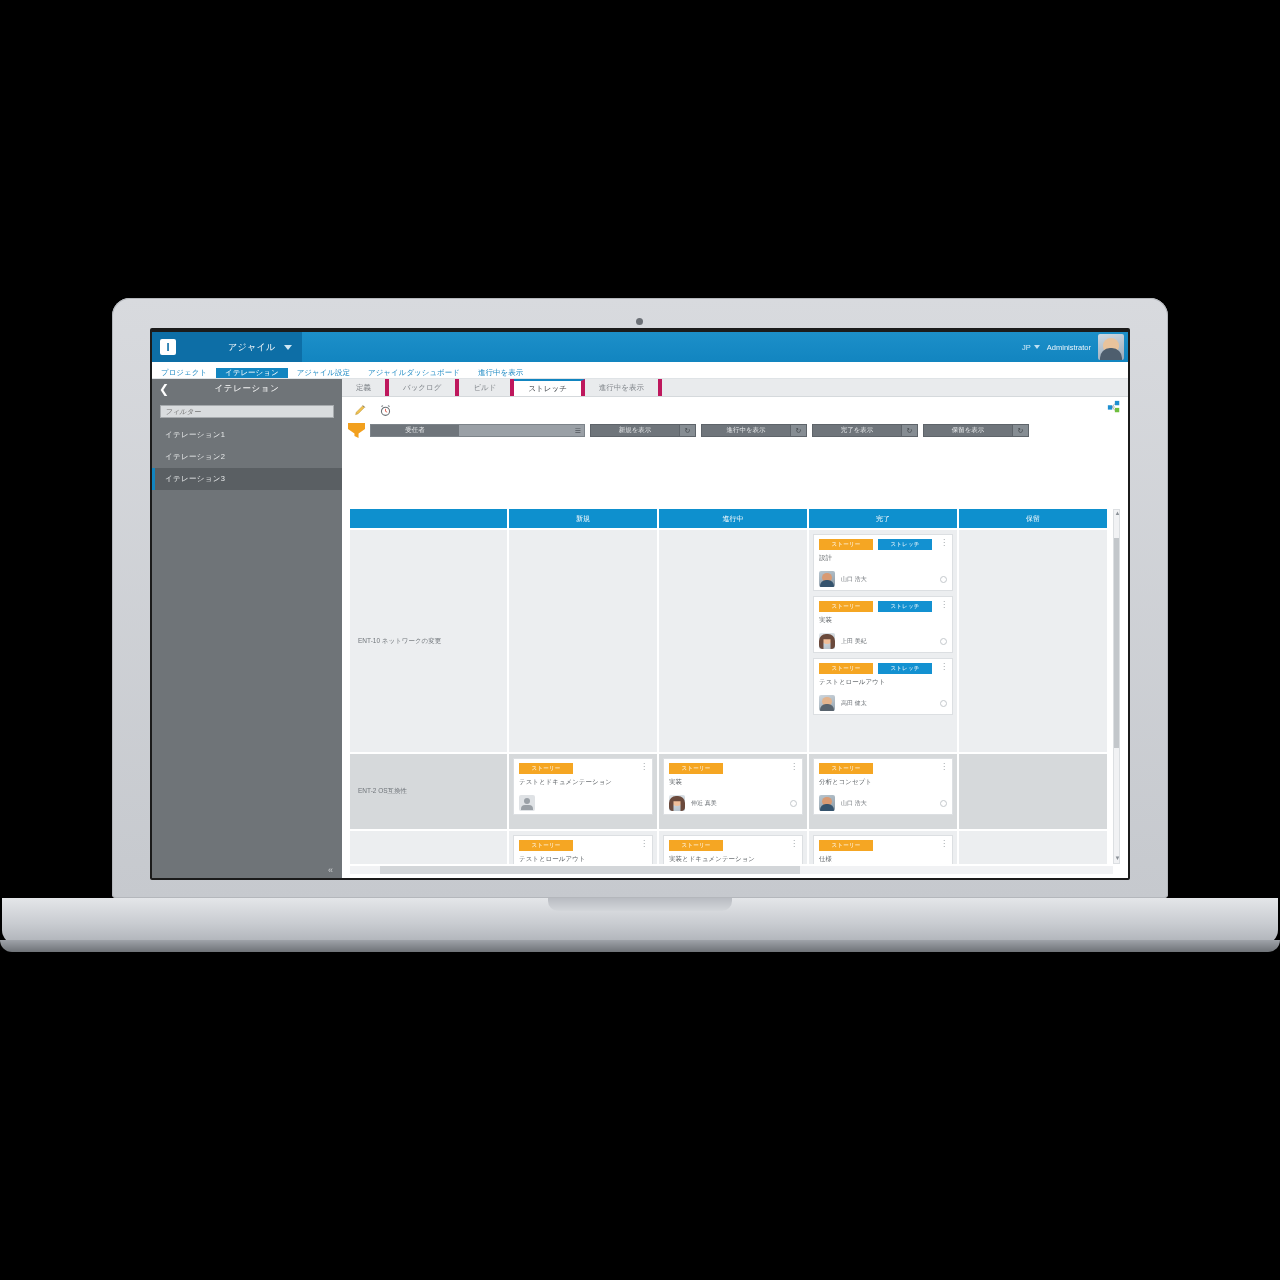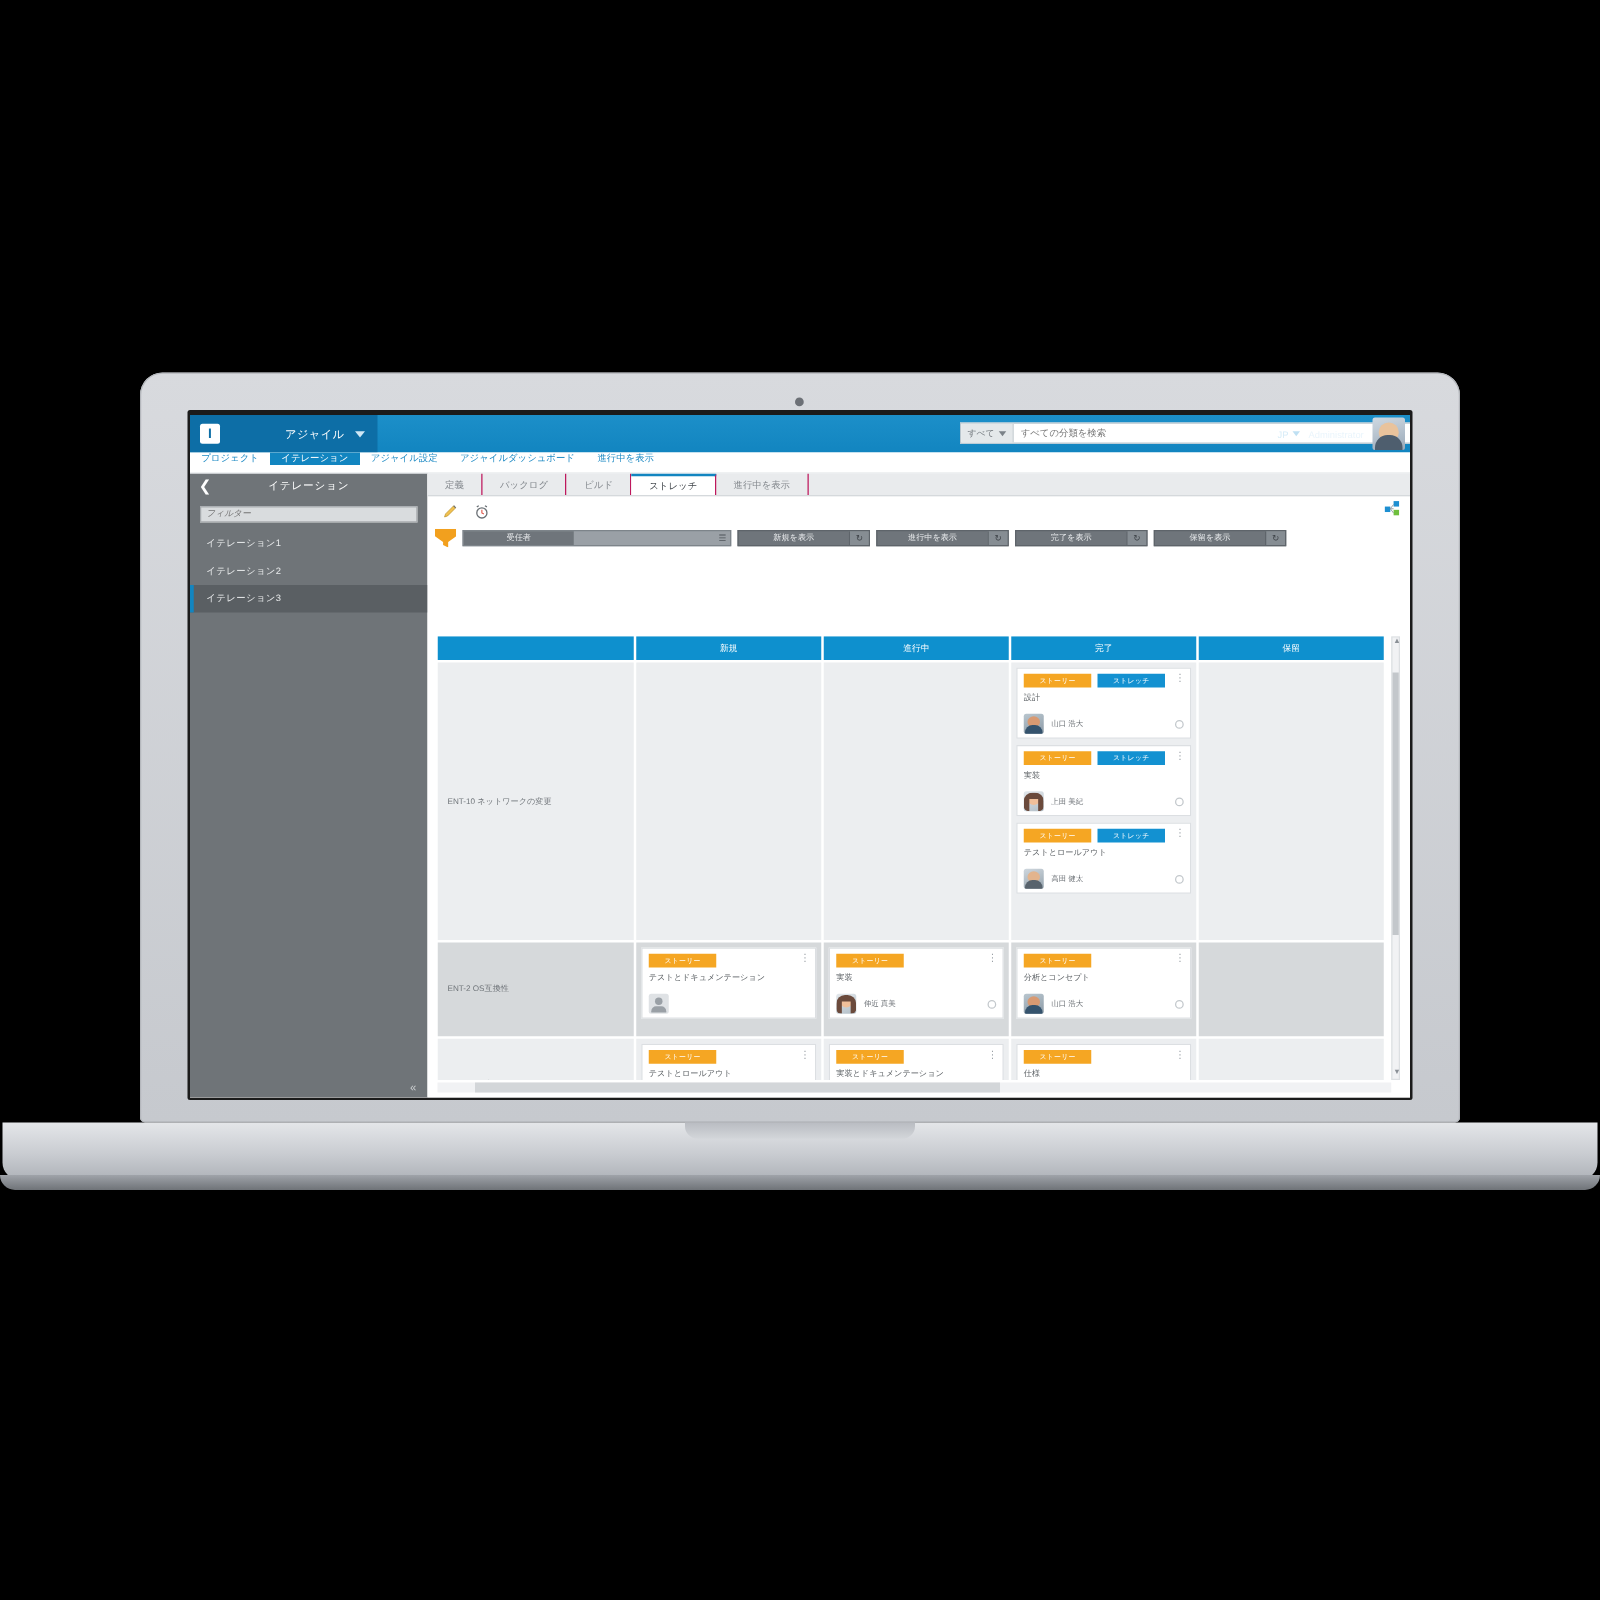--- a/index.html
+++ b/index.html
@@ -121,21 +121,21 @@
   }
   .user-avatar::before {
     content: ""; position: absolute; left: 2px; top: 14px;
     width: 22px; height: 14px; border-radius: 10px 10px 0 0;
     background: #4e5e6e; z-index: 2;
   }
 
   
   .tabbar {
     position: absolute; left: 0; top: 30px; width: 976px; height: 17px;
-    background: #fff; display: flex; align-items: flex-start;
+    background: #fff; display: flex; align-items: flex-end;
     border-bottom: 1px solid #dfe3e6;
   }
   .tab {
     font-size: 7.5px; color: #1e8ac4; display: flex; align-items: center;
     padding: 0 9px; white-space: nowrap; cursor: default;
   }
   .tab.active { background: #1285c0; color: #ffffff; }
 
   
   .sidebar {
@@ -179,21 +179,21 @@
   .content {
     position: absolute; left: 190px; top: 47px; width: 786px; height: 499px;
     background: #fff;
   }
   .subtabs {
     height: 18px; background: #e9ebed; display: flex; align-items: stretch;
     border-bottom: 1px solid #d5d9dc;
   }
   .subtab {
     font-size: 7.5px; color: #83888d; padding: 0 14px;
-    display: flex; align-items: center; border-right: 1px solid #be185d;
+    display: flex; align-items: center; border-right: 4px solid #be185d;
     white-space: nowrap;
   }
   .subtab.active {
     background: #fff; color: #41464b; border-top: 2px solid #1285c0;
   }
 
   .tool-row { height: 25px; display: flex; align-items: center; padding: 0 12px; gap: 12px; position: relative; }
   .icon-btn { width: 13px; height: 13px; display: inline-block; }
   .share-icon { position: absolute; right: 7px; top: 3px; width: 14px; height: 14px; }
 
@@ -332,27 +332,20 @@
   <div class="screen">
     <div class="app">
 
       <div class="topbar">
         <div class="brand">
           <span class="brand-logo">I</span>
           <span class="brand-name">アジャイル</span>
           <span class="brand-caret"></span>
         </div>
 
-        <div class="search-wrap">
-          <div class="search-scope">
-            <span>すべて</span>
-            <i></i>
-          </div>
-          <input class="search-input" type="text" placeholder="すべての分類を検索" style="">
-        </div>
 
         <div class="topbar-right">
           <div class="lang">
             <span>JP</span>
             <i></i>
           </div>
           <span class="user-name">Administrator</span>
           <div class="user-avatar"></div>
         </div>
       </div>

